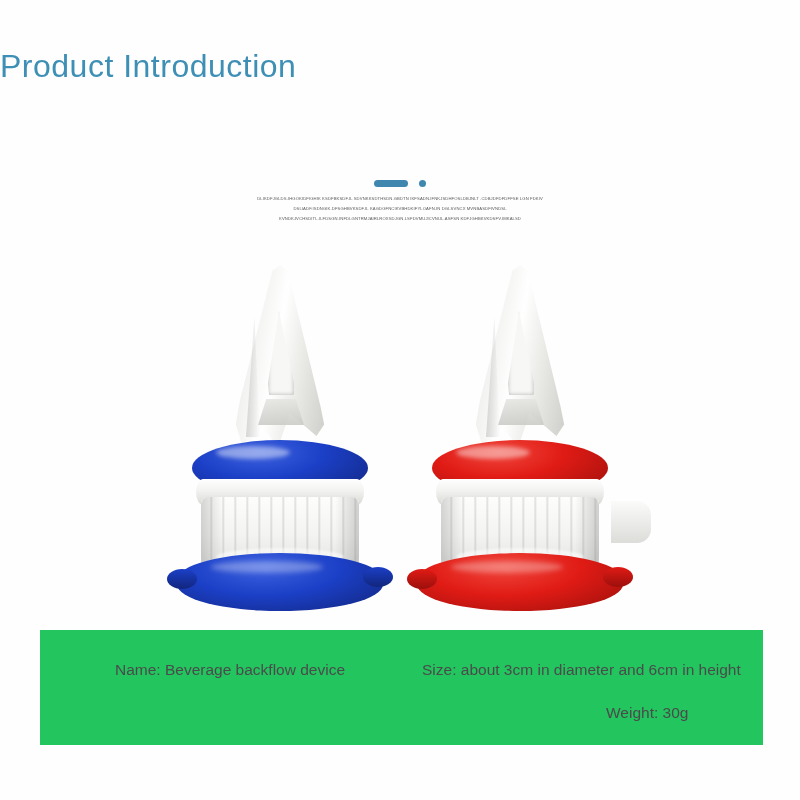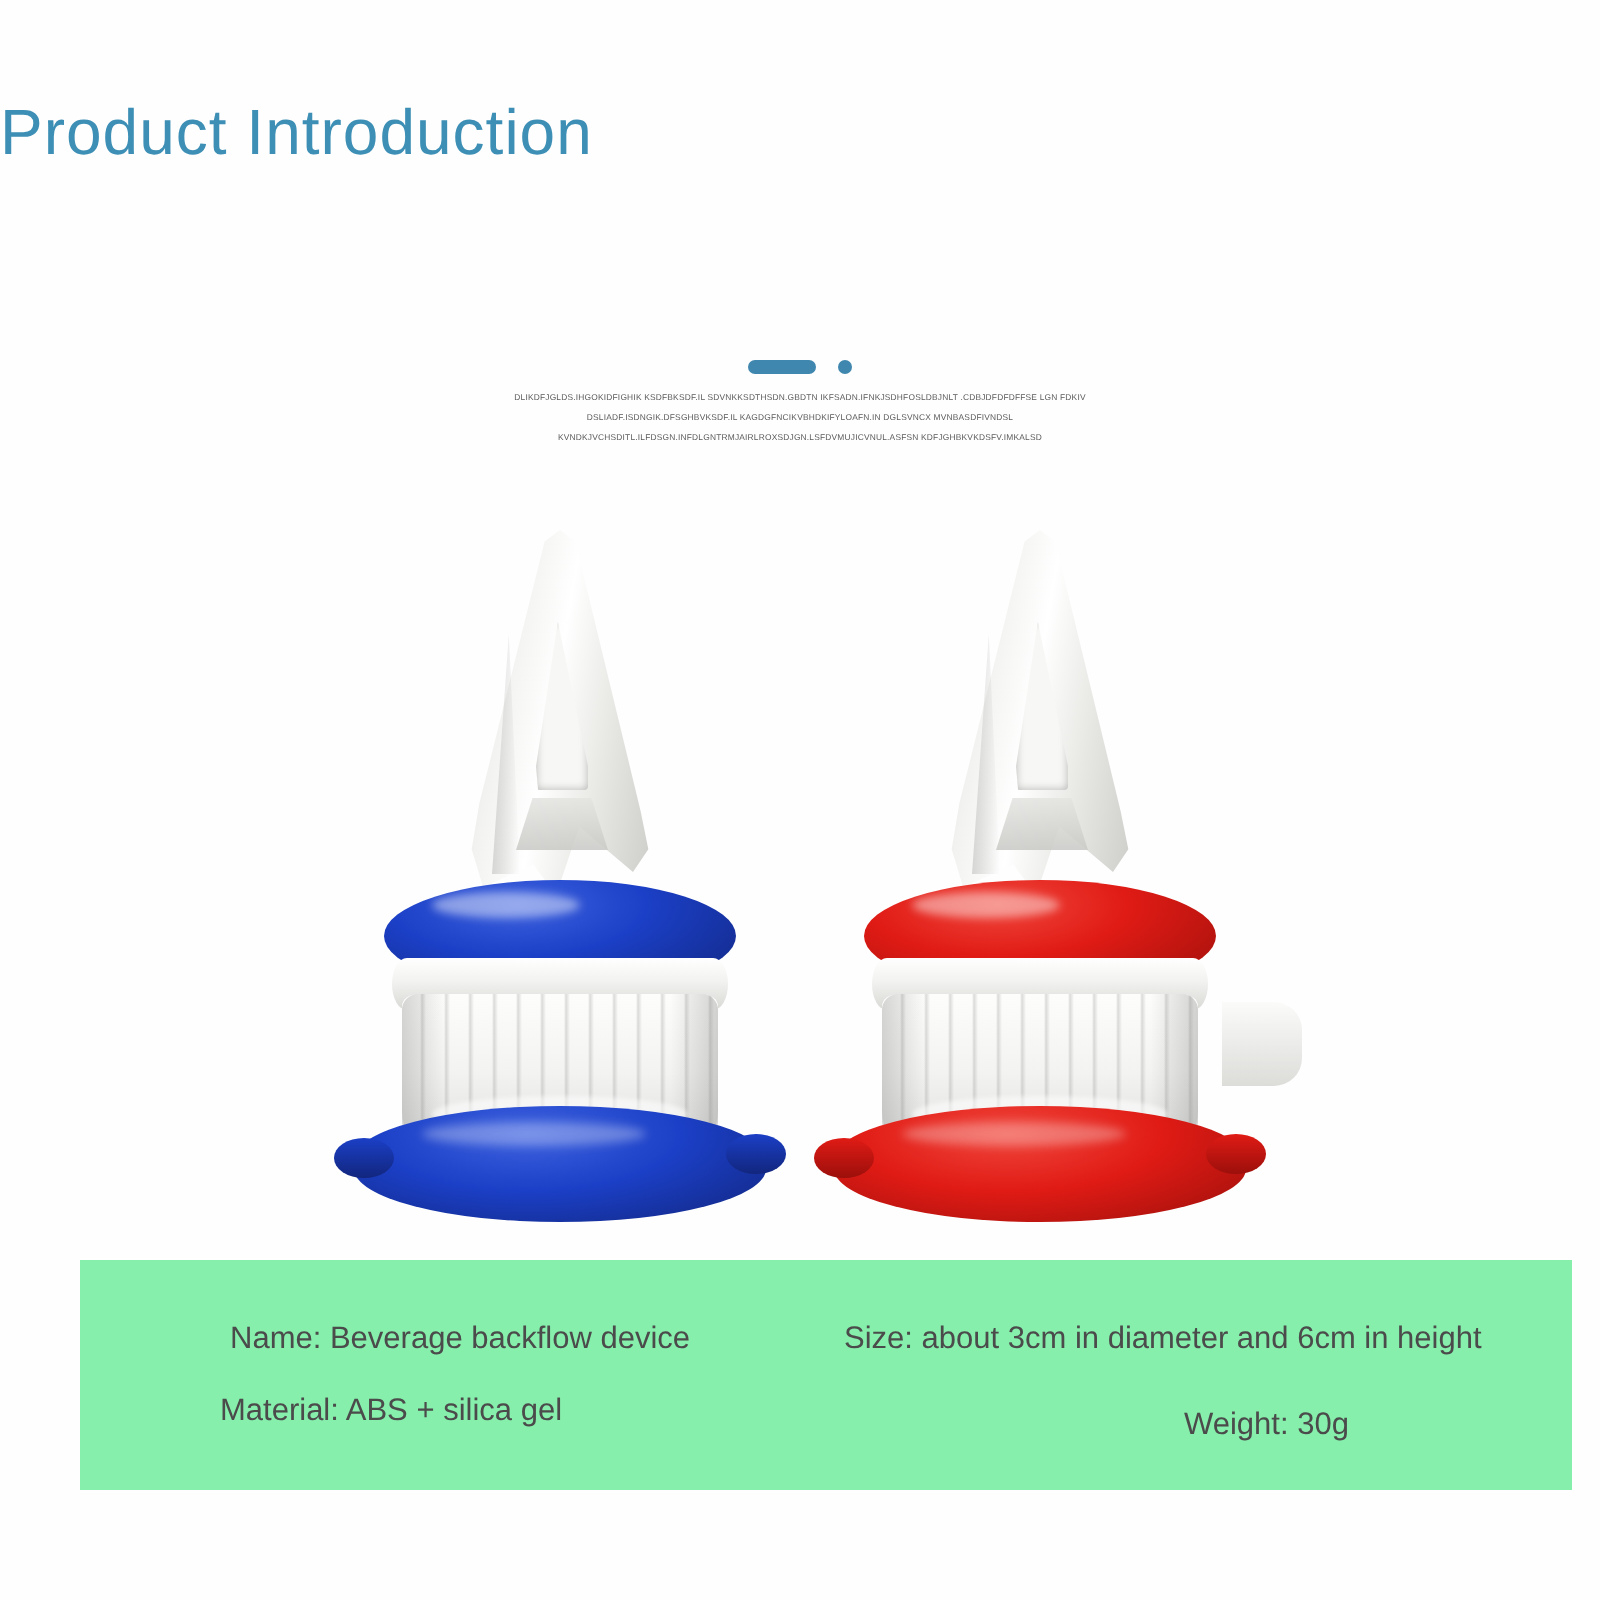--- a/index.html
+++ b/index.html
@@ -287,22 +287,21 @@
     filter: blur(1px);
   }
 
   
   .spec-panel {
     position: absolute;
     left: 40px;
     top: 630px;
     width: 723px;
     height: 115px;
-    background: #86efac;
-    padding-left: 23px;
+    background: #22c55e;
   }
   .spec-row {
     position: absolute;
     left: 0;
     width: 100%;
     height: 36px;
     display: flex;
     align-items: center;
   }
   .spec-row.row1 { top: 22px; }
@@ -310,21 +309,21 @@
 
   .spec-item {
     color: #4b4b4b;
     font-size: 15.5px;
     white-space: nowrap;
   }
   .r1-name { position: absolute; left: 75px; }
   .r1-size { position: absolute; left: 382px; }
   .r2-material { position: absolute; left: 70px; }
   .r2-packaging { position: absolute; left: 295px; }
-  .r2-weight { position: absolute; left: 552px; margin-top: 13px; }
+  .r2-weight { position: absolute; left: 566px; margin-top: 13px; }
 </style>
 </head>
 <body>
 
 <div class="page">
 
   <div class="header-block">
     <div class="page-title">Product Introduction</div>
 
     <div class="pager">
@@ -391,18 +390,17 @@
     </div>
 
   </div>
 
   <div class="spec-panel">
     <div class="spec-row row1">
       <span class="spec-item r1-name">Name: Beverage backflow device</span>
       <span class="spec-item r1-size">Size: about 3cm in diameter and 6cm in height</span>
     </div>
     <div class="spec-row row2">
-      <span class="spec-item r2-material">Material: ABS + silica gel</span>
       <span class="spec-item r2-weight">Weight: 30g</span>
     </div>
   </div>
 
 </div>
 
 </body></html>

